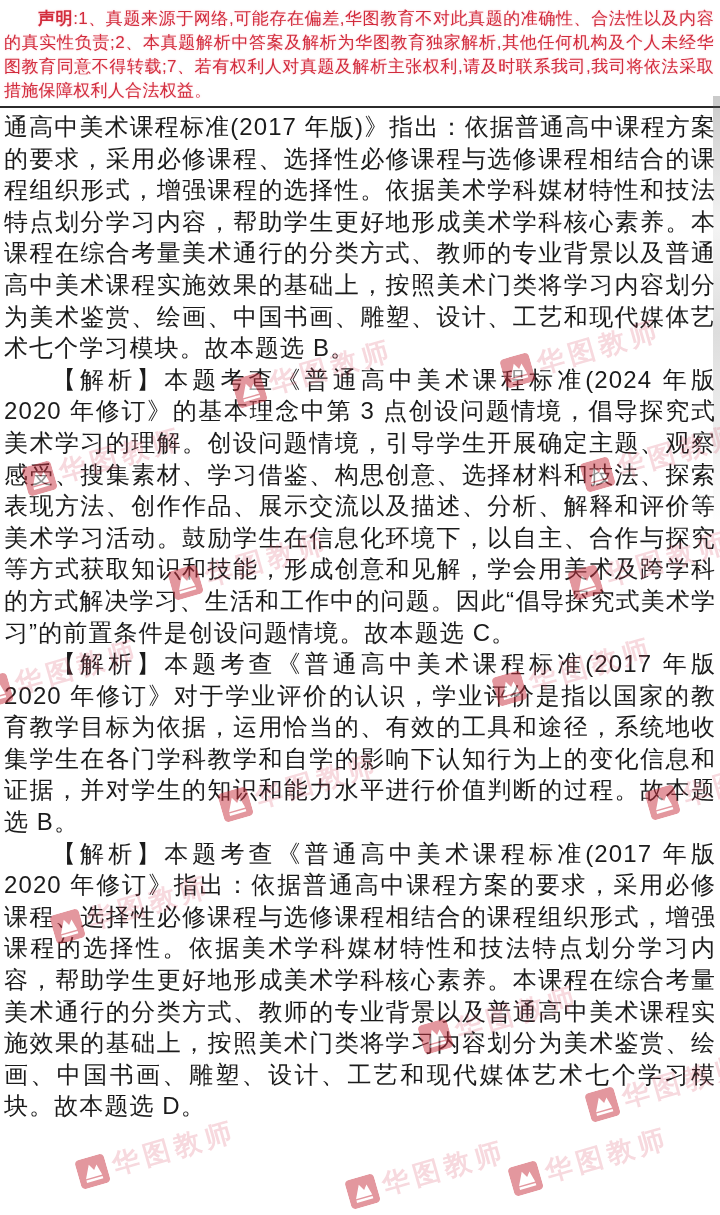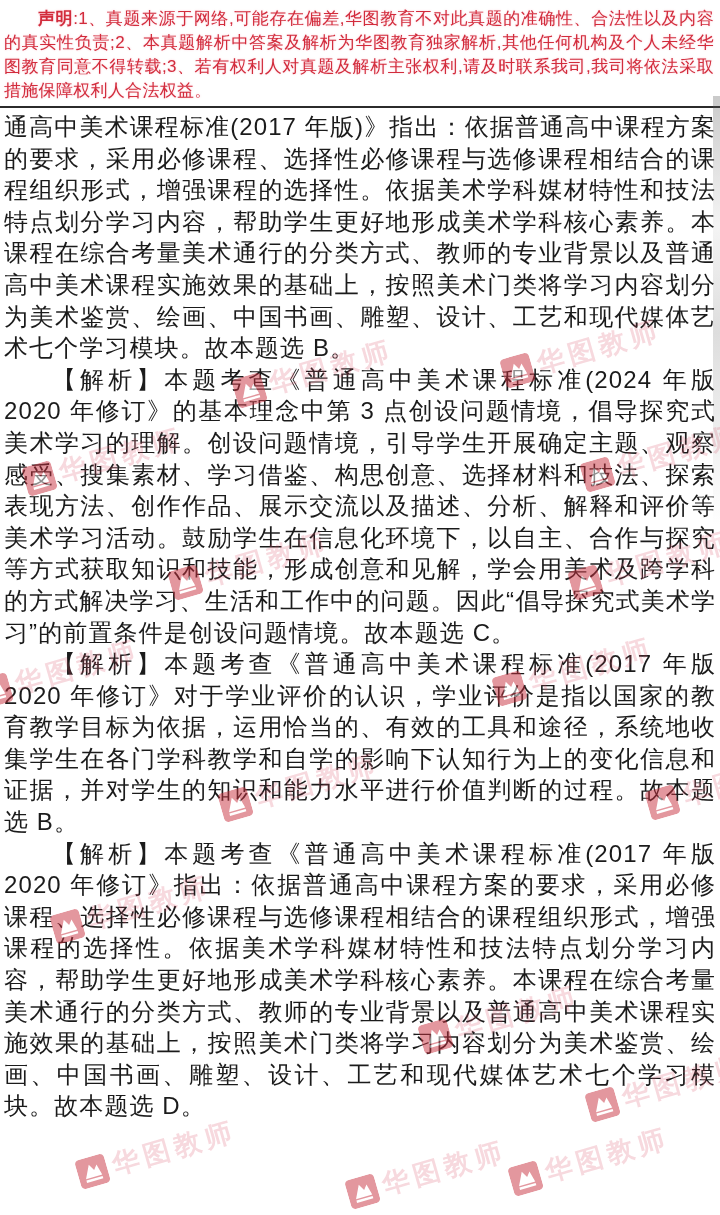--- a/index.html
+++ b/index.html
@@ -224,21 +224,21 @@
           <svg viewBox="0 0 32 32" aria-hidden="true">
             <rect width="32" height="32" rx="5" fill="#c8303f"></rect>
             <path d="M7 22 L14 8 L18 15 L22 10 L25 22 Z" fill="#ffffff"></path>
             <rect x="7" y="23.5" width="18" height="2.6" fill="#ffffff"></rect>
           </svg>
         </span>
         <span class="wm-text">华图教师</span>
       </div>
     </div>
 
-  <p class="disclaimer"><b>声明</b><span>:1、真题来源于网络,可能存在偏差,华图教育不对此真题的准确性、合法性以及内容的真实性负责;2、本真题解析中答案及解析为华图教育独家解析,其他任何机构及个人未经华图教育同意不得转载;3、若有权利人对真题及解析主张权利,请及时联系我司,我司将依法采取措施保障权利人合法权益。</span></p>
+  <p class="disclaimer"><b>声明</b><span>:1、真题来源于网络,可能存在偏差,华图教育不对此真题的准确性、合法性以及内容的真实性负责;2、本真题解析中答案及解析为华图教育独家解析,其他任何机构及个人未经华图教育同意不得转载;7、若有权利人对真题及解析主张权利,请及时联系我司,我司将依法采取措施保障权利人合法权益。</span></p>
 
   <hr class="rule">
 
   <div class="content" id="content">
       <p>通高中美术课程标准(2017 年版)》指出：依据普通高中课程方案的要求，采用必修课程、选择性必修课程与选修课程相结合的课程组织形式，增强课程的选择性。依据美术学科媒材特性和技法特点划分学习内容，帮助学生更好地形成美术学科核心素养。本课程在综合考量美术通行的分类方式、教师的专业背景以及普通高中美术课程实施效果的基础上，按照美术门类将学习内容划分为美术鉴赏、绘画、中国书画、雕塑、设计、工艺和现代媒体艺术七个学习模块。故本题选 B。</p>
       <p class="indent">【解析】本题考查《普通高中美术课程标准(2024 年版 2020 年修订》的基本理念中第 3 点创设问题情境，倡导探究式美术学习的理解。创设问题情境，引导学生开展确定主题、观察感受、搜集素材、学习借鉴、构思创意、选择材料和技法、探索表现方法、创作作品、展示交流以及描述、分析、解释和评价等美术学习活动。鼓励学生在信息化环境下，以自主、合作与探究等方式获取知识和技能，形成创意和见解，学会用美术及跨学科的方式解决学习、生活和工作中的问题。因此“倡导探究式美术学习”的前置条件是创设问题情境。故本题选 C。</p>
       <p class="indent">【解析】本题考查《普通高中美术课程标准(2017 年版 2020 年修订》对于学业评价的认识，学业评价是指以国家的教育教学目标为依据，运用恰当的、有效的工具和途径，系统地收集学生在各门学科教学和自学的影响下认知行为上的变化信息和证据，并对学生的知识和能力水平进行价值判断的过程。故本题选 B。</p>
       <p class="indent">【解析】本题考查《普通高中美术课程标准(2017 年版 2020 年修订》指出：依据普通高中课程方案的要求，采用必修课程、选择性必修课程与选修课程相结合的课程组织形式，增强课程的选择性。依据美术学科媒材特性和技法特点划分学习内容，帮助学生更好地形成美术学科核心素养。本课程在综合考量美术通行的分类方式、教师的专业背景以及普通高中美术课程实施效果的基础上，按照美术门类将学习内容划分为美术鉴赏、绘画、中国书画、雕塑、设计、工艺和现代媒体艺术七个学习模块。故本题选 D。</p>
     </div>
 

